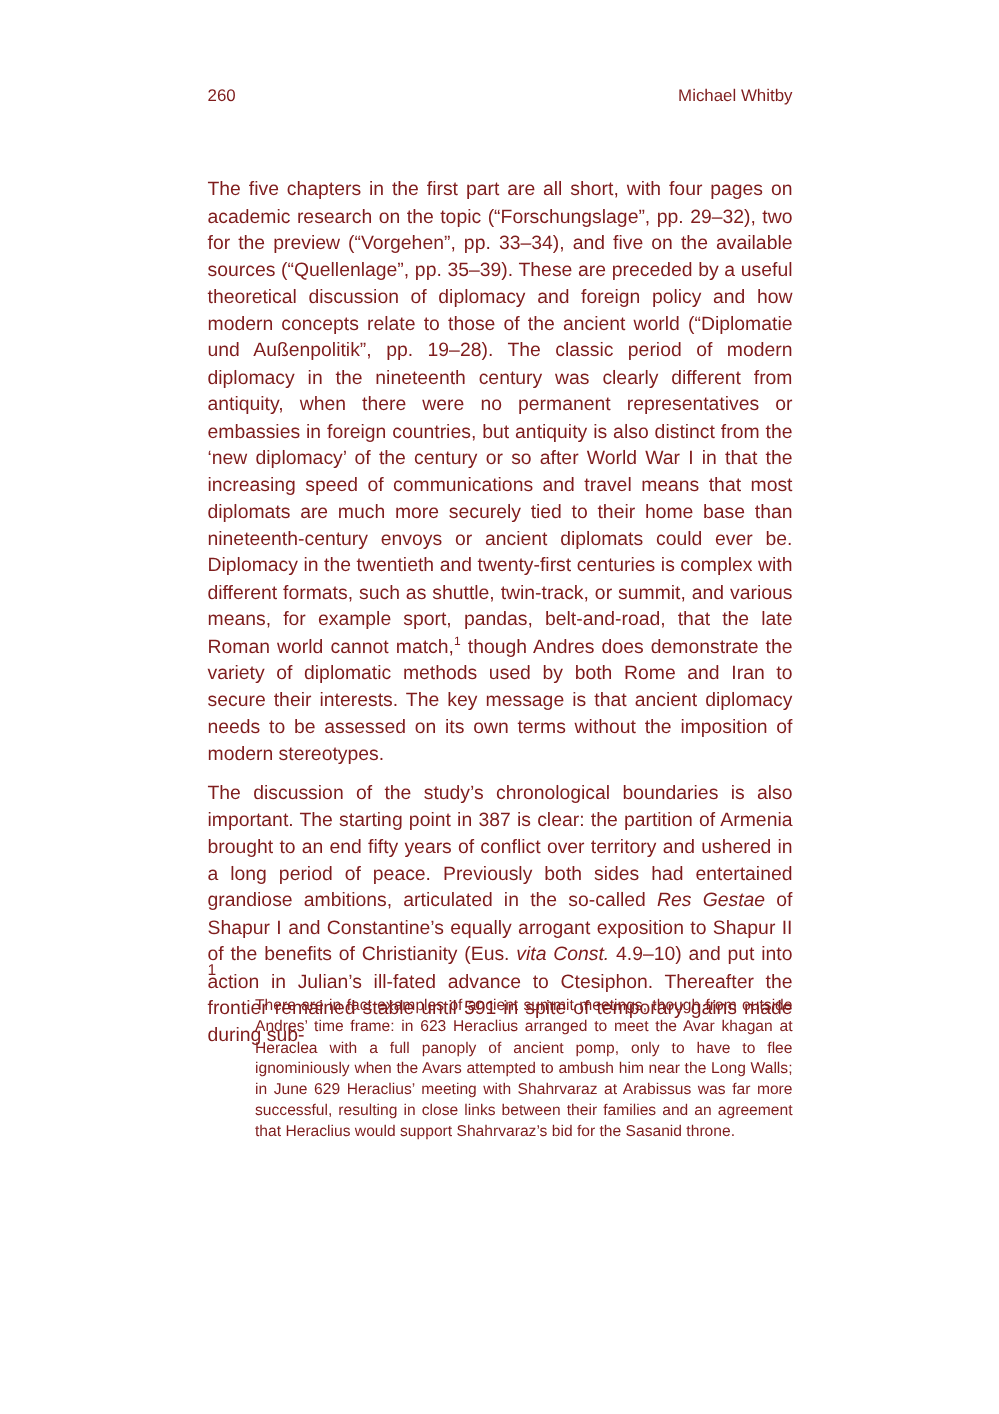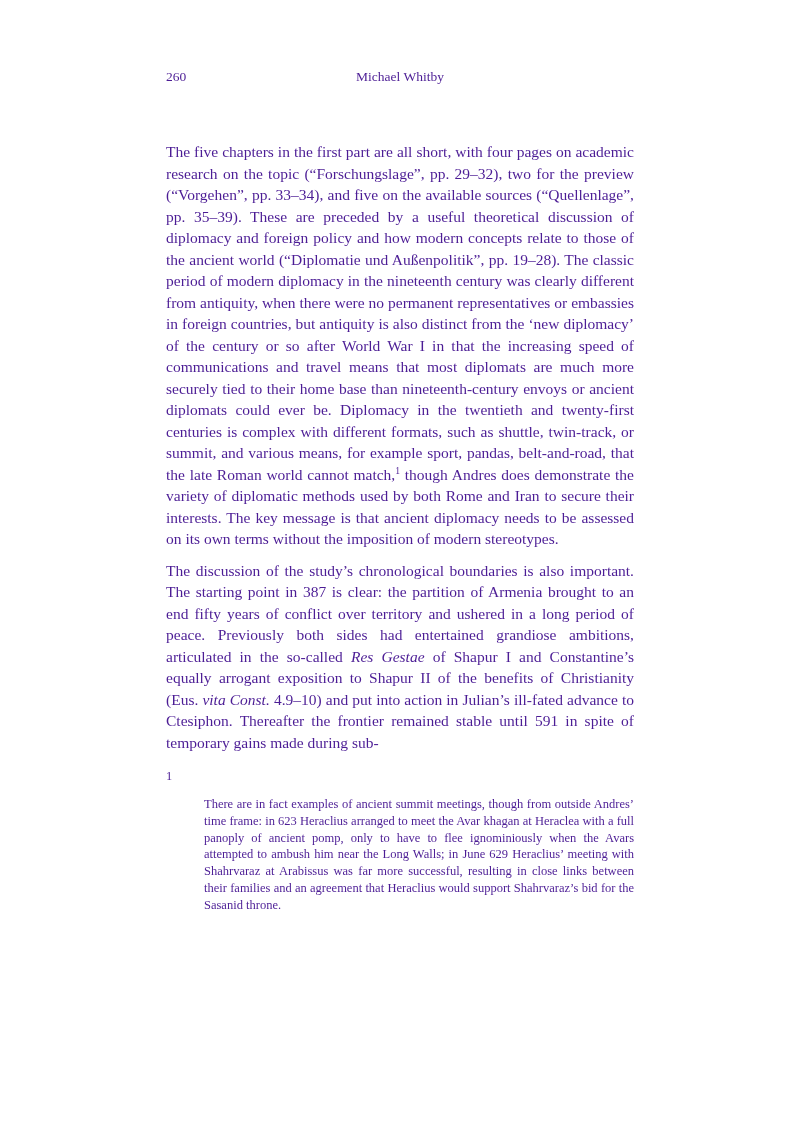--- a/index.html
+++ b/index.html
@@ -5,40 +5,40 @@
   html, body {
     margin: 0;
     padding: 0;
     background: #ffffff;
   }
   .page {
     position: relative;
     width: 643px;
     height: 1131px;
     background: #ffffff;
-    font-family: Liberation Serif, serif;
-    color: #4c1d95;
+    font-family: Liberation Sans, sans-serif;
+    color: #7f1d1d;
     overflow: hidden;
   }
   .running-header {
     position: absolute;
     top: 68px;
     left: 166px;
     width: 468px;
     font-size: 13.5px;
     line-height: 17px;
   }
   .page-number {
     position: absolute;
     left: 0;
     top: 0;
   }
   .running-title {
     display: block;
-    text-align: center;
+    text-align: right;
   }
   .text-block {
     position: absolute;
     top: 141px;
     left: 166px;
     width: 468px;
     font-size: 15.5px;
     line-height: 21.5px;
     text-align: justify;
   }

